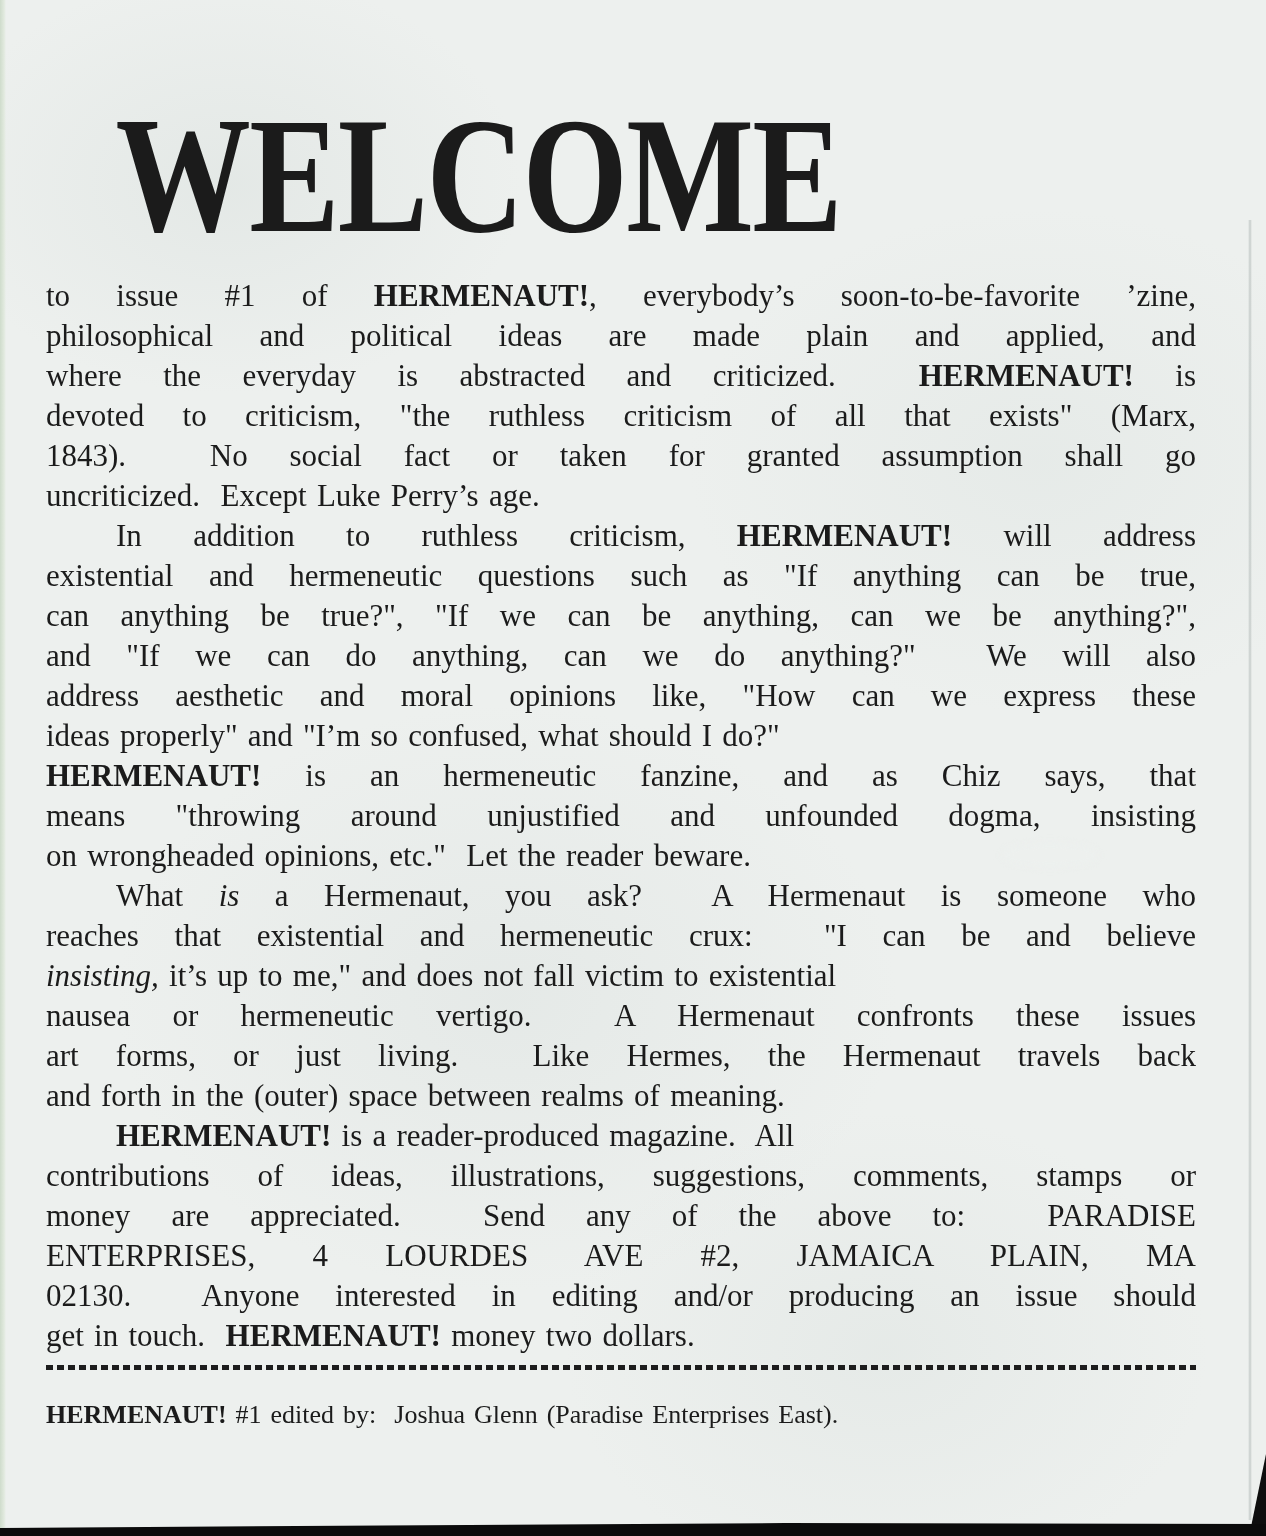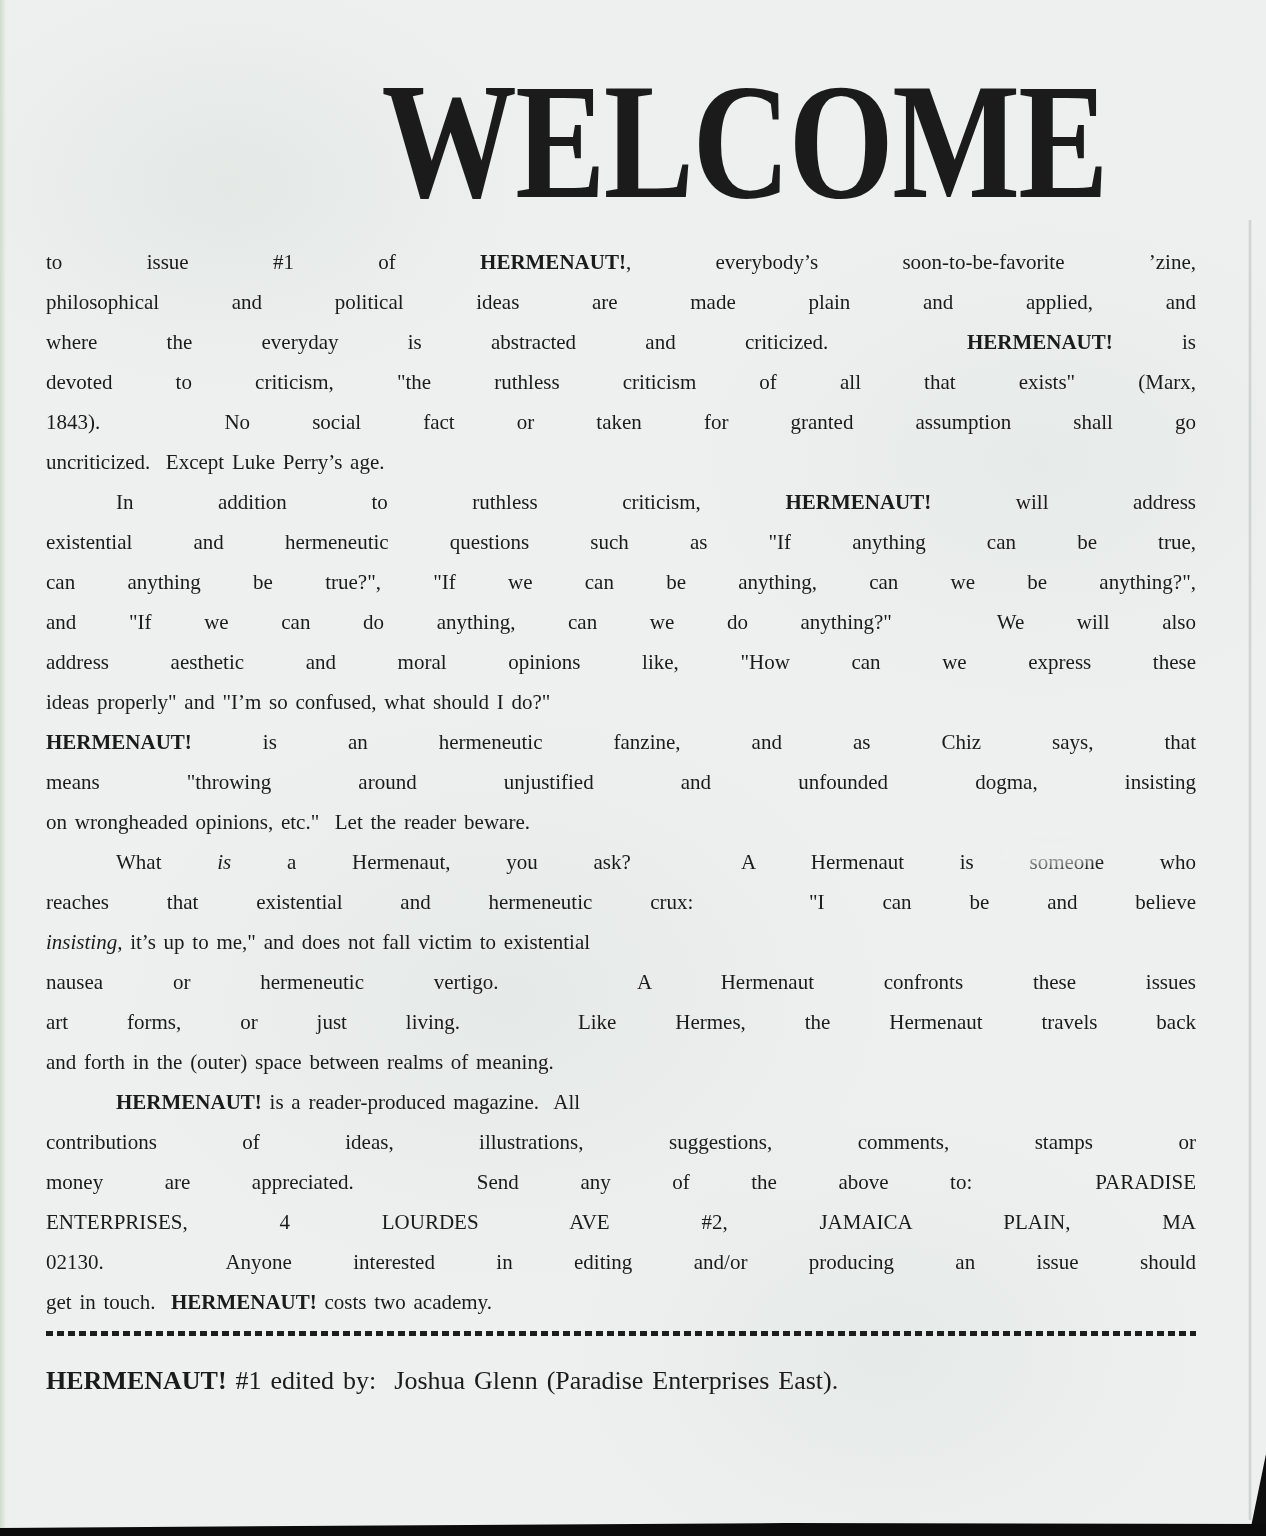--- a/index.html
+++ b/index.html
@@ -31,39 +31,39 @@
     clip-path:polygon(0 55%, 62% 28%, 100% 34%, 100% 100%, 0 100%);
   }
   .corner-wedge{
     position:absolute;right:0;bottom:12px;width:16px;height:70px;background:#0e0e0e;
     clip-path:polygon(100% 0, 100% 100%, 10% 100%);
   }
   .content{
     position:absolute;left:46px;top:0;width:1150px;
   }
   .title{
-    margin-top:58px;
-    text-align:right;
+    margin-top:92px;
+    text-align:left;
     height:168px;
     line-height:168px;
     position:relative;left:-10px;
   }
   .title-inner{
     display:inline-block;
     font-weight:bold;
     font-size:165px;
     line-height:168px;
     transform:scaleX(.82);
     transform-origin:50% 50%;
     letter-spacing:-2px;
     white-space:nowrap;
   }
   .doc-body{
     margin-top:16px;
-    font-size:21px;
+    font-size:31px;
   }
   .line{
     line-height:40px;
     height:40px;
     white-space:nowrap;
     word-spacing:2.5px;
   }
   .line.just{
     white-space:normal;
     text-align:justify;
@@ -133,21 +133,21 @@
           <div class="line just"><span>nausea or hermeneutic vertigo.&nbsp; A Hermenaut confronts these issues</span></div>
           <div class="line just"><span>art forms, or just living.&nbsp; Like Hermes, the Hermenaut travels back</span></div>
           <div class="line"><span>and forth in the (outer) space between realms of meaning.</span></div>
         </div>
         <div>
           <div class="line indent"><span class="b">HERMENAUT!</span><span> is a reader-produced magazine.&nbsp; All</span></div>
           <div class="line just"><span>contributions of ideas, illustrations, suggestions, comments, stamps or</span></div>
           <div class="line just"><span>money are appreciated.&nbsp; Send any of the above to:&nbsp; PARADISE</span></div>
           <div class="line just"><span>ENTERPRISES, 4 LOURDES AVE #2, JAMAICA PLAIN, MA</span></div>
           <div class="line just"><span>02130.&nbsp; Anyone interested in editing and/or producing an issue should</span></div>
-          <div class="line"><span>get in touch.&nbsp; </span><span class="b">HERMENAUT!</span><span> costs two academy.</span></div>
+          <div class="line"><span>get in touch.&nbsp; </span><span class="b">HERMENAUT!</span><span> money two dollars.</span></div>
         </div>
       </div>
 
     <div class="divider"></div>
 
     <div class="footer-line"><span class="b">HERMENAUT!</span><span> #1 edited by:&nbsp; Joshua Glenn (Paradise Enterprises East).</span></div>
   </div>
 
   <div class="smudge"></div>
   <div class="corner-wedge"></div>

